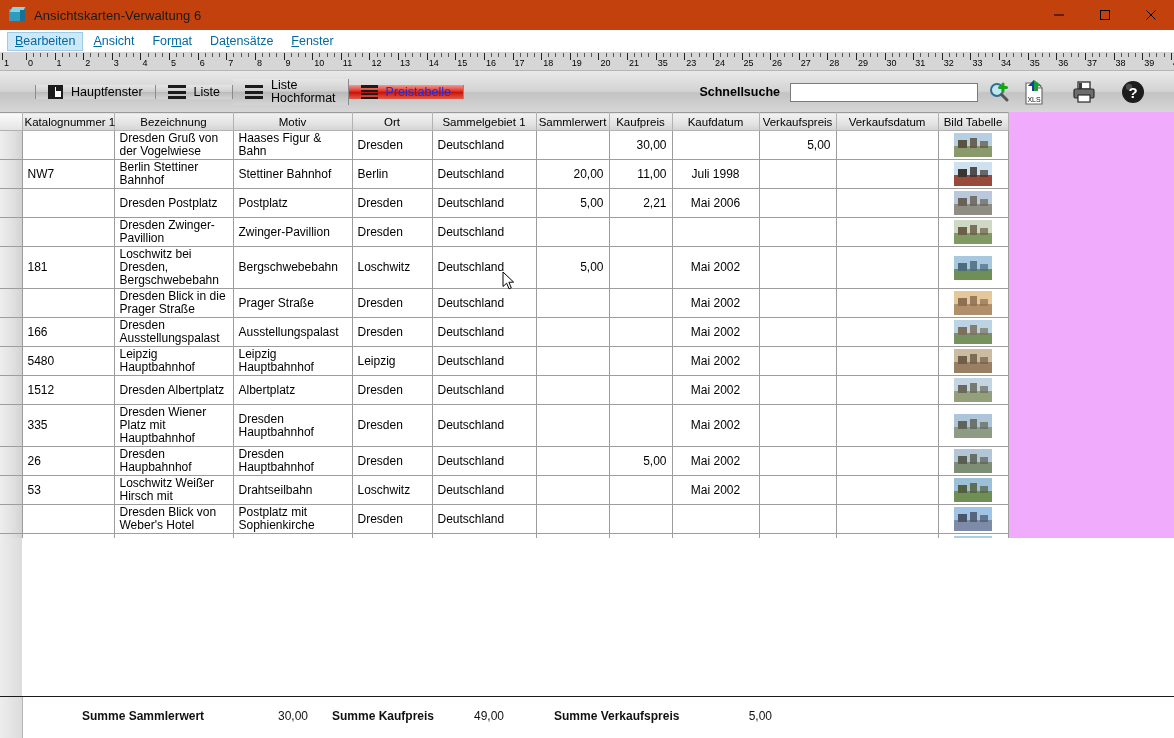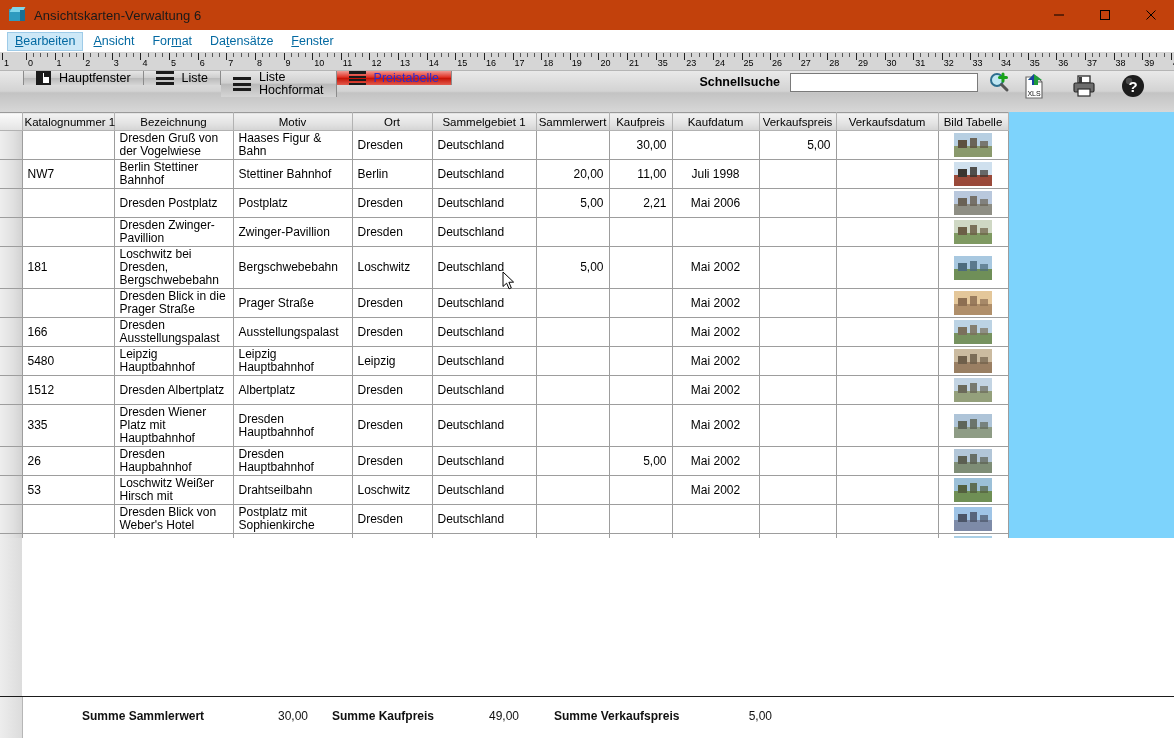--- a/index.html
+++ b/index.html
@@ -110,23 +110,24 @@
   #ruler .lbl {
     position: absolute; top: 6px; font-size: 9px; line-height: 10px; color: #000;
     font-family: "Liberation Sans", sans-serif;
   }
 
   
   #toolbar {
     height: 42px;
     background: linear-gradient(to bottom, #e9e9e9 0%, #d3d3d3 48%, #c3c3c3 52%, #d8d8d8 100%);
     display: flex;
-    align-items: flex-start;
+    align-items: center;
     border-bottom: 1px solid #9e9e9e;
     position: relative;
+    padding-left: 12px;
   }
   #tb-leftpad { width: 22px; background: #ffffff; border-right: 1px solid #c0c0c0;}
   .tb-btn {
     display: flex; align-items: center; gap: 8px;
     padding: 0 12px;
     border-right: 1px solid #8b8b8b;
     background: linear-gradient(to bottom, #e6e6e6 0%, #cfcfcf 47%, #b9b9b9 50%, #d5d5d5 100%);
     cursor: default;
     font-size: 12.5px;
     color: #000;
@@ -171,21 +172,21 @@
   }
   #tb-right-icons { display: flex; align-items: center; gap: 22px; padding-right: 28px; }
   .tb-icon { cursor: default; display:flex; align-items:center; justify-content:center;}
 
   
   #gridwrap {
     position: absolute;
     left: 0; top: 112px;
     width: 1174px;
     height: 426px;
-    background: #7dd3fc;
+    background: #f0abfc;
   }
   table#grid {
     border-collapse: collapse;
     table-layout: fixed;
     width: 1002px;
     font-size: 12px;
     background: #fff;
   }
   table#grid th {
     height: 17px;
@@ -1232,21 +1233,21 @@
 </div>
 
 <div id="leftstrip"></div>
 <div id="blankarea"></div>
 
 <div id="footer">
   <div id="footer-strip"></div>
   <div class="sum-label" style="left:82px;">Summe Sammlerwert</div>
   <div class="sum-value" style="left:236px; width:72px;">30,00</div>
   <div class="sum-label" style="left:332px;">Summe Kaufpreis</div>
-  <div class="sum-value" style="left:447px; width:72px;">49,00</div>
+  <div class="sum-value" style="left:432px; width:72px;">49,00</div>
   <div class="sum-label" style="left:554px;">Summe Verkaufspreis</div>
   <div class="sum-value" style="left:700px; width:72px;">5,00</div>
 </div>
 
 <div id="cursor">
   <svg width="14" height="20" viewBox="0 0 14 20">
     <path d="M1 1 L1 15.5 L4.6 12.2 L7.1 17.8 L9.3 16.8 L6.9 11.3 L11.6 11.1 Z" fill="#ffffff" stroke="#000000" stroke-width="1"></path>
   </svg>
 </div>
 

